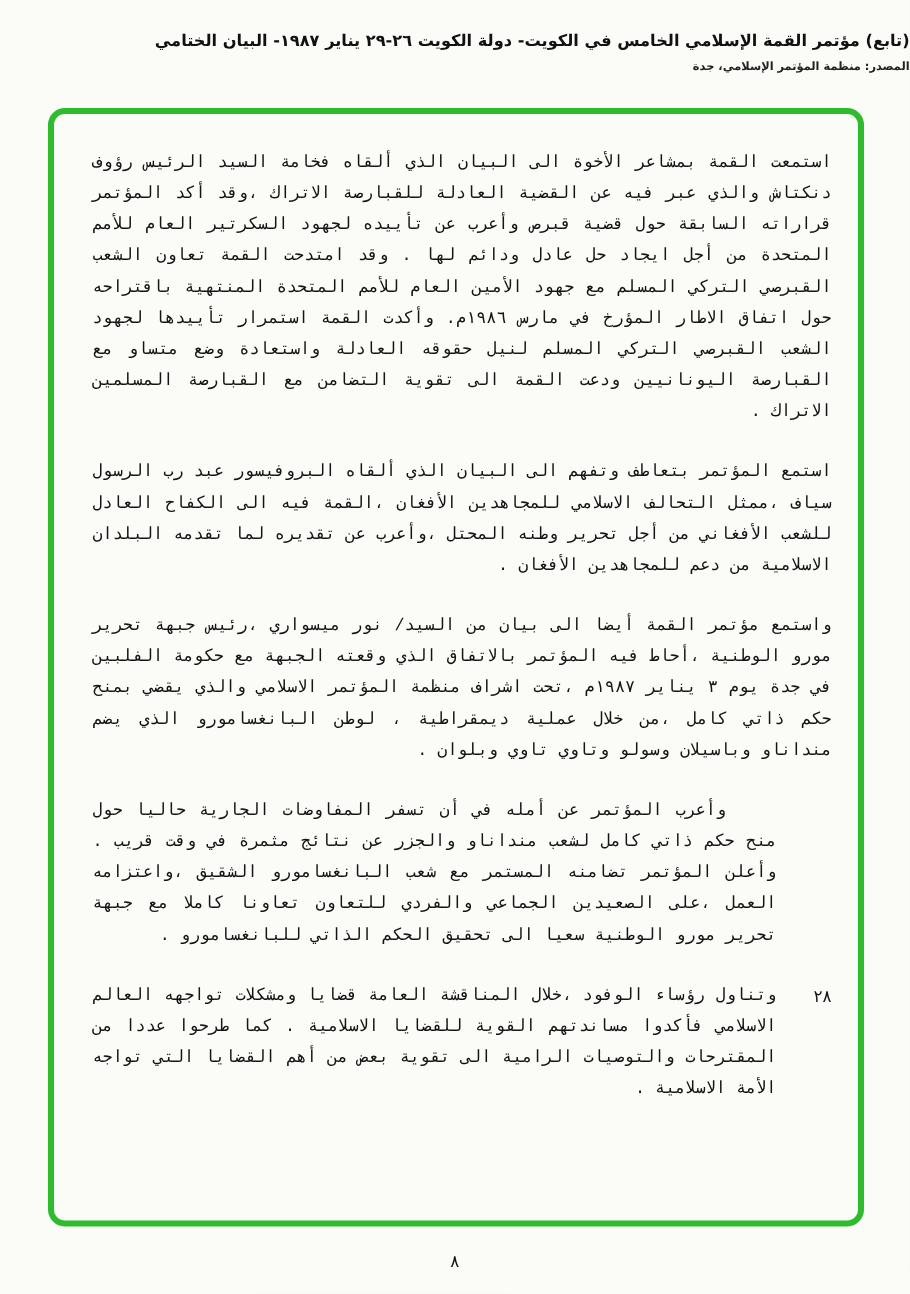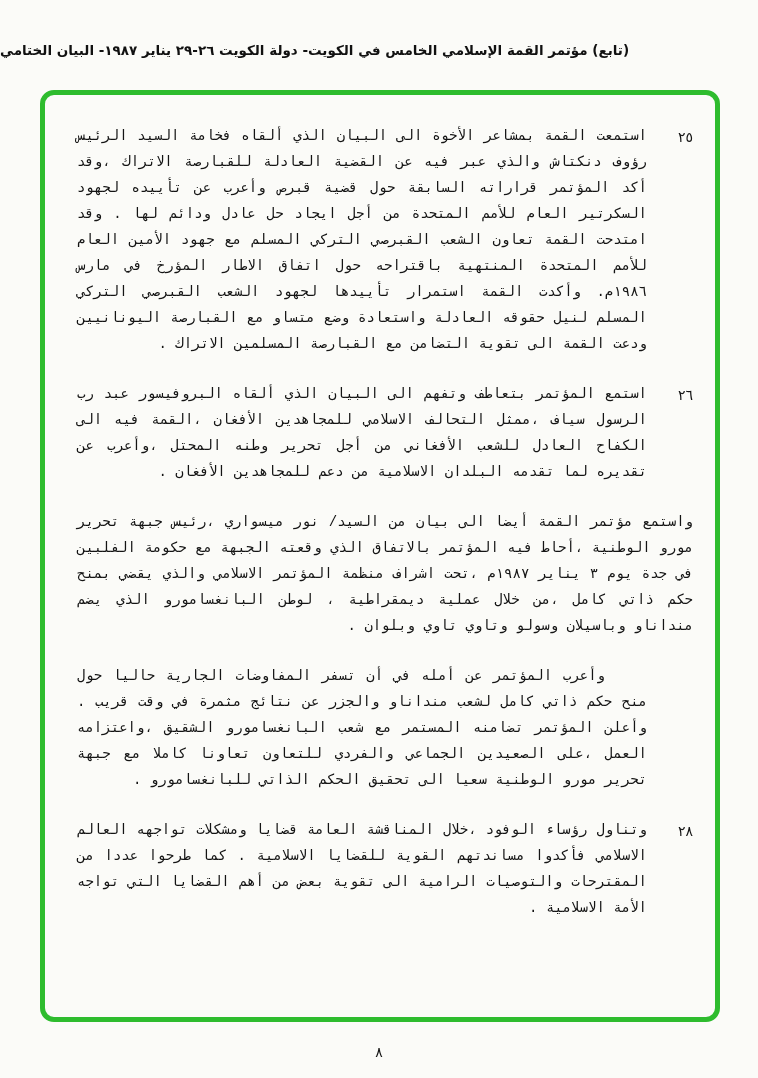--- a/index.html
+++ b/index.html
@@ -12,22 +12,22 @@
     color: #171717;
   }
   .page {
     position: relative;
     width: 758px;
     height: 1078px;
     background: #fbfbf8;
     overflow: hidden;
   }
   .header {
-    padding-top: 42px;
-    text-align: left;
+    padding-top: 26px;
+    text-align: right;
     direction: rtl;
   }
   .title {
     font-size: 13.5px;
     font-weight: bold;
     letter-spacing: 0;
     color: #111;
   }
   .source {
     margin-top: 8px;
@@ -81,32 +81,31 @@
     color: #141414;
   }
 </style>
 </head>
 <body>
 
 <div class="page">
 
   <div class="header">
     <div class="title">(تابع) مؤتمر القمة الإسلامي الخامس في الكويت- دولة الكويت ٢٦-٢٩ يناير ١٩٨٧- البيان الختامي</div>
+    <div class="source">المصدر: منظمة المؤتمر الإسلامي، جدة</div>
   </div>
 
   <div class="green-box">
     <div class="content">
 
       <div class="para">
-        <div class="num">٢٥</div>
         <div class="ptext">استمعت القمة بمشاعر الأخوة الى البيان الذي ألقاه فخامة السيد الرئيس رؤوف دنكتاش والذي عبر فيه عن القضية العادلة للقبارصة الاتراك ،وقد أكد المؤتمر قراراته السابقة حول قضية قبرص وأعرب عن تأييده لجهود السكرتير العام للأمم المتحدة من أجل ايجاد حل عادل ودائم لها . وقد امتدحت القمة تعاون الشعب القبرصي التركي المسلم مع جهود الأمين العام للأمم المتحدة المنتهية باقتراحه حول اتفاق الاطار المؤرخ في مارس ١٩٨٦م. وأكدت القمة استمرار تأييدها لجهود الشعب القبرصي التركي المسلم لنيل حقوقه العادلة واستعادة وضع متساو مع القبارصة اليونانيين ودعت القمة الى تقوية التضامن مع القبارصة المسلمين الاتراك .</div>
       </div>
 
       <div class="para">
-        <div class="num">٢٦</div>
         <div class="ptext">استمع المؤتمر بتعاطف وتفهم الى البيان الذي ألقاه البروفيسور عبد رب الرسول سياف ،ممثل التحالف الاسلامي للمجاهدين الأفغان ،القمة فيه الى الكفاح العادل للشعب الأفغاني من أجل تحرير وطنه المحتل ،وأعرب عن تقديره لما تقدمه البلدان الاسلامية من دعم للمجاهدين الأفغان .</div>
       </div>
 
       <div class="para">
         <div class="ptext">واستمع مؤتمر القمة أيضا الى بيان من السيد/ نور ميسواري ،رئيس جبهة تحرير مورو الوطنية ،أحاط فيه المؤتمر بالاتفاق الذي وقعته الجبهة مع حكومة الفلبين في جدة يوم ٣ يناير ١٩٨٧م ،تحت اشراف منظمة المؤتمر الاسلامي والذي يقضي بمنح حكم ذاتي كامل ،من خلال عملية ديمقراطية ، لوطن البانغسامورو الذي يضم منداناو وباسيلان وسولو وتاوي تاوي وبلوان .</div>
       </div>
 
       <div class="para cont">
         <div class="num"></div>
         <div class="ptext">وأعرب المؤتمر عن أمله في أن تسفر المفاوضات الجارية حاليا حول منح حكم ذاتي كامل لشعب منداناو والجزر عن نتائج مثمرة في وقت قريب . وأعلن المؤتمر تضامنه المستمر مع شعب البانغسامورو الشقيق ،واعتزامه العمل ،على الصعيدين الجماعي والفردي للتعاون تعاونا كاملا مع جبهة تحرير مورو الوطنية سعيا الى تحقيق الحكم الذاتي للبانغسامورو .</div>

